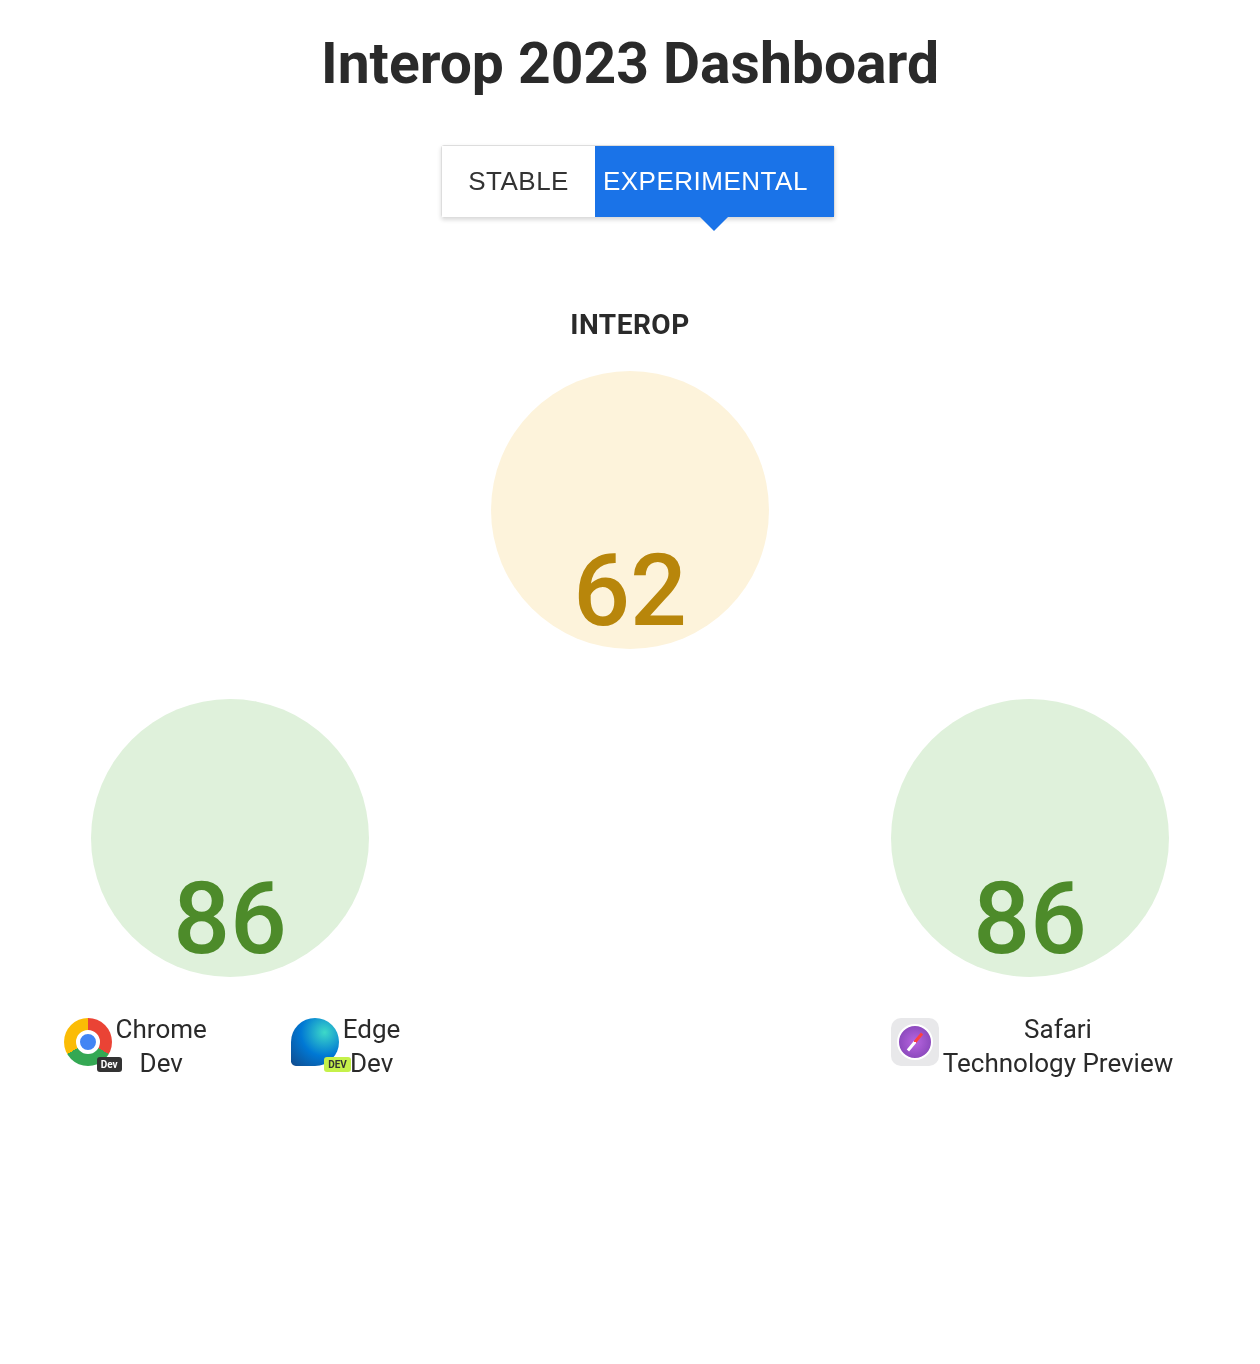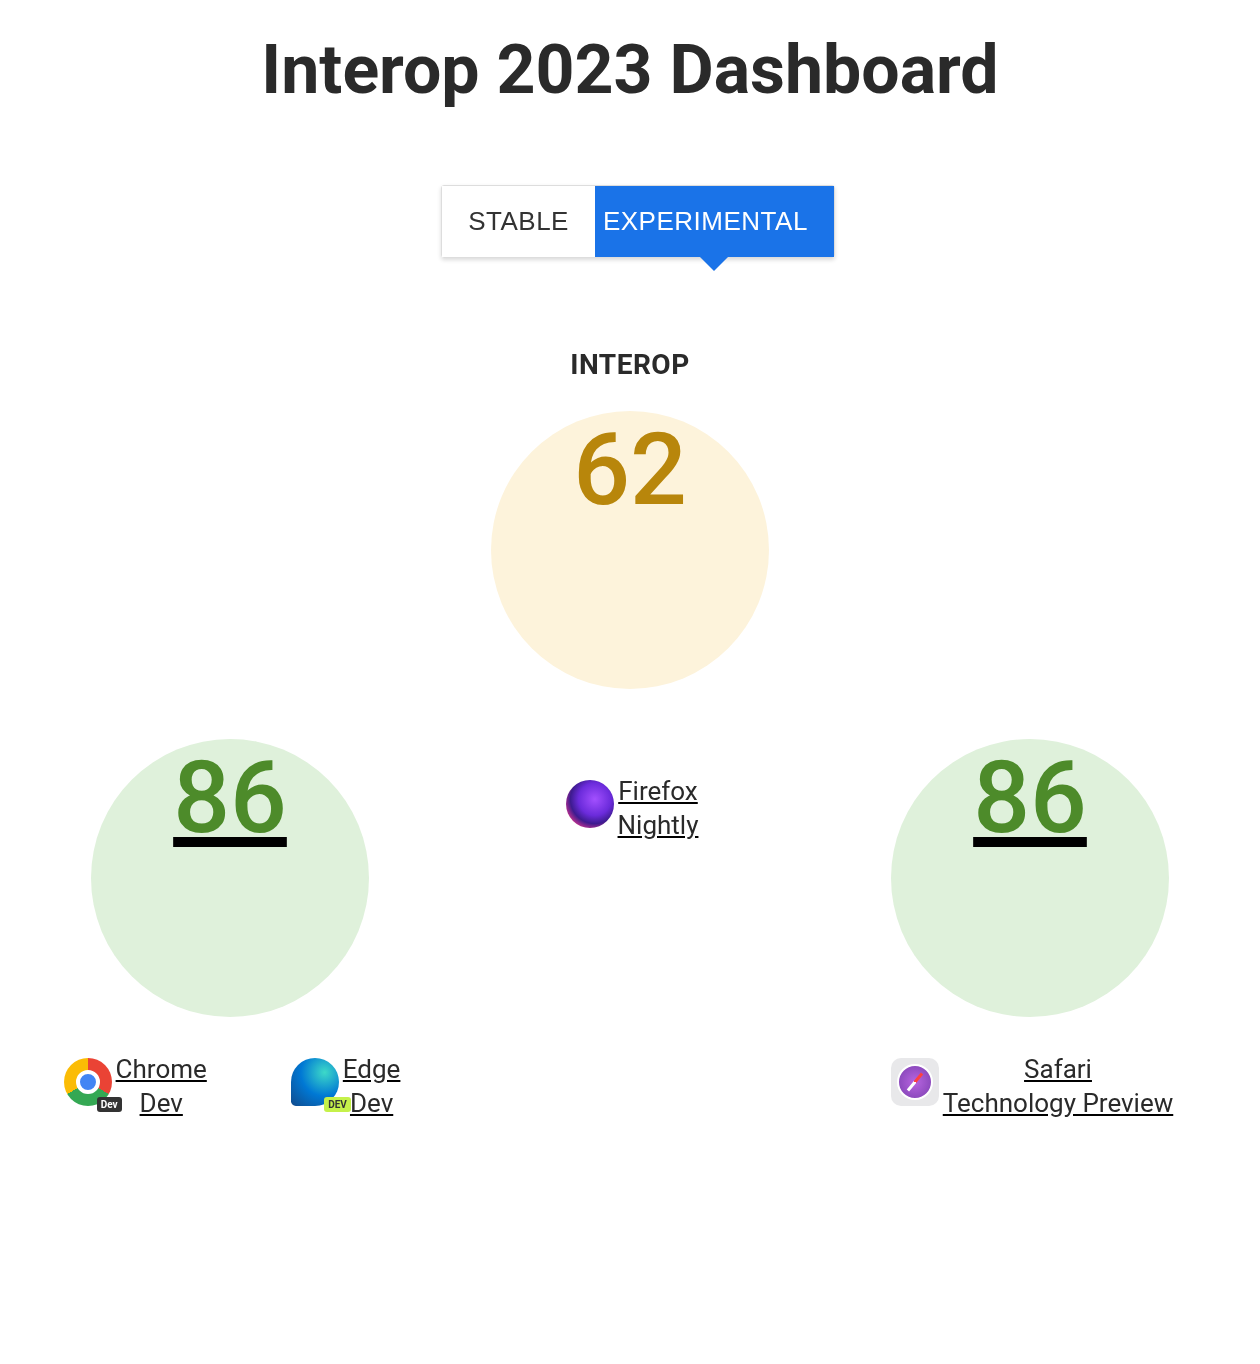--- a/index.html
+++ b/index.html
@@ -11,25 +11,25 @@
       font-family: -apple-system, BlinkMacSystemFont, "Segoe UI", Roboto, Helvetica, Arial, sans-serif;
       background: #fff;
       width: 1260px;
       height: 1364px;
       display: flex;
       flex-direction: column;
       align-items: center;
       padding-top: 30px;
     }
     .page-title {
-      font-size: 68px;
+      font-size: 57px;
       font-weight: 700;
       color: #2a2a2a;
       text-align: center;
-      margin-bottom: 75px;
+      margin-bottom: 48px;
     }
     .toggle-group {
       display: inline-flex;
       border: 1px solid #ddd;
       border-radius: 3px;
       box-shadow: 0 2px 4px rgba(0,0,0,0.15);
       position: relative;
       margin-bottom: 90px;
       margin-left: 16px;
     }
@@ -78,21 +78,21 @@
       color: #2a2a2a;
       letter-spacing: 0.5px;
       margin-bottom: 30px;
       text-align: center;
     }
     .circle {
       width: 278px;
       height: 278px;
       border-radius: 50%;
       display: flex;
-      align-items: flex-start;
+      align-items: flex-end;
       justify-content: center;
       font-size: 100px;
       font-weight: 500;
     }
     .circle-yellow {
       background: #fdf3db;
       color: #b8860b;
     }
     .circle-red {
       background: #fbdadb;
@@ -100,21 +100,20 @@
     }
     .circle-green {
       background: #dff1db;
       color: #4d8b2a;
     }
     .bottom-row {
       display: flex;
       justify-content: center;
       gap: 60px;
       margin-bottom: 40px;
-      text-decoration: underline;
     }
     .browser-col {
       display: flex;
       flex-direction: column;
       align-items: center;
       width: 340px;
     }
     .browser-icons {
       display: flex;
       gap: 80px;
@@ -273,29 +272,20 @@
           </div>
         </div>
         <div class="browser-label">Edge
 Dev</div>
       </div>
     </div>
   </div>
 
   <div class="browser-col">
     <div style="height:36px"></div>
-    <div class="browser-icons single">
-      <div class="browser-icon-wrap">
-        <div class="icon-box">
-          <div class="firefox-icon"></div>
-        </div>
-        <div class="browser-label">Firefox
-Nightly</div>
-      </div>
-    </div>
   </div>
 
   <div class="browser-col">
     <div class="circle circle-green">
       <span>86</span>
     </div>
     <div style="height:36px"></div>
     <div class="browser-icons single">
       <div class="browser-icon-wrap">
         <div class="icon-box">

